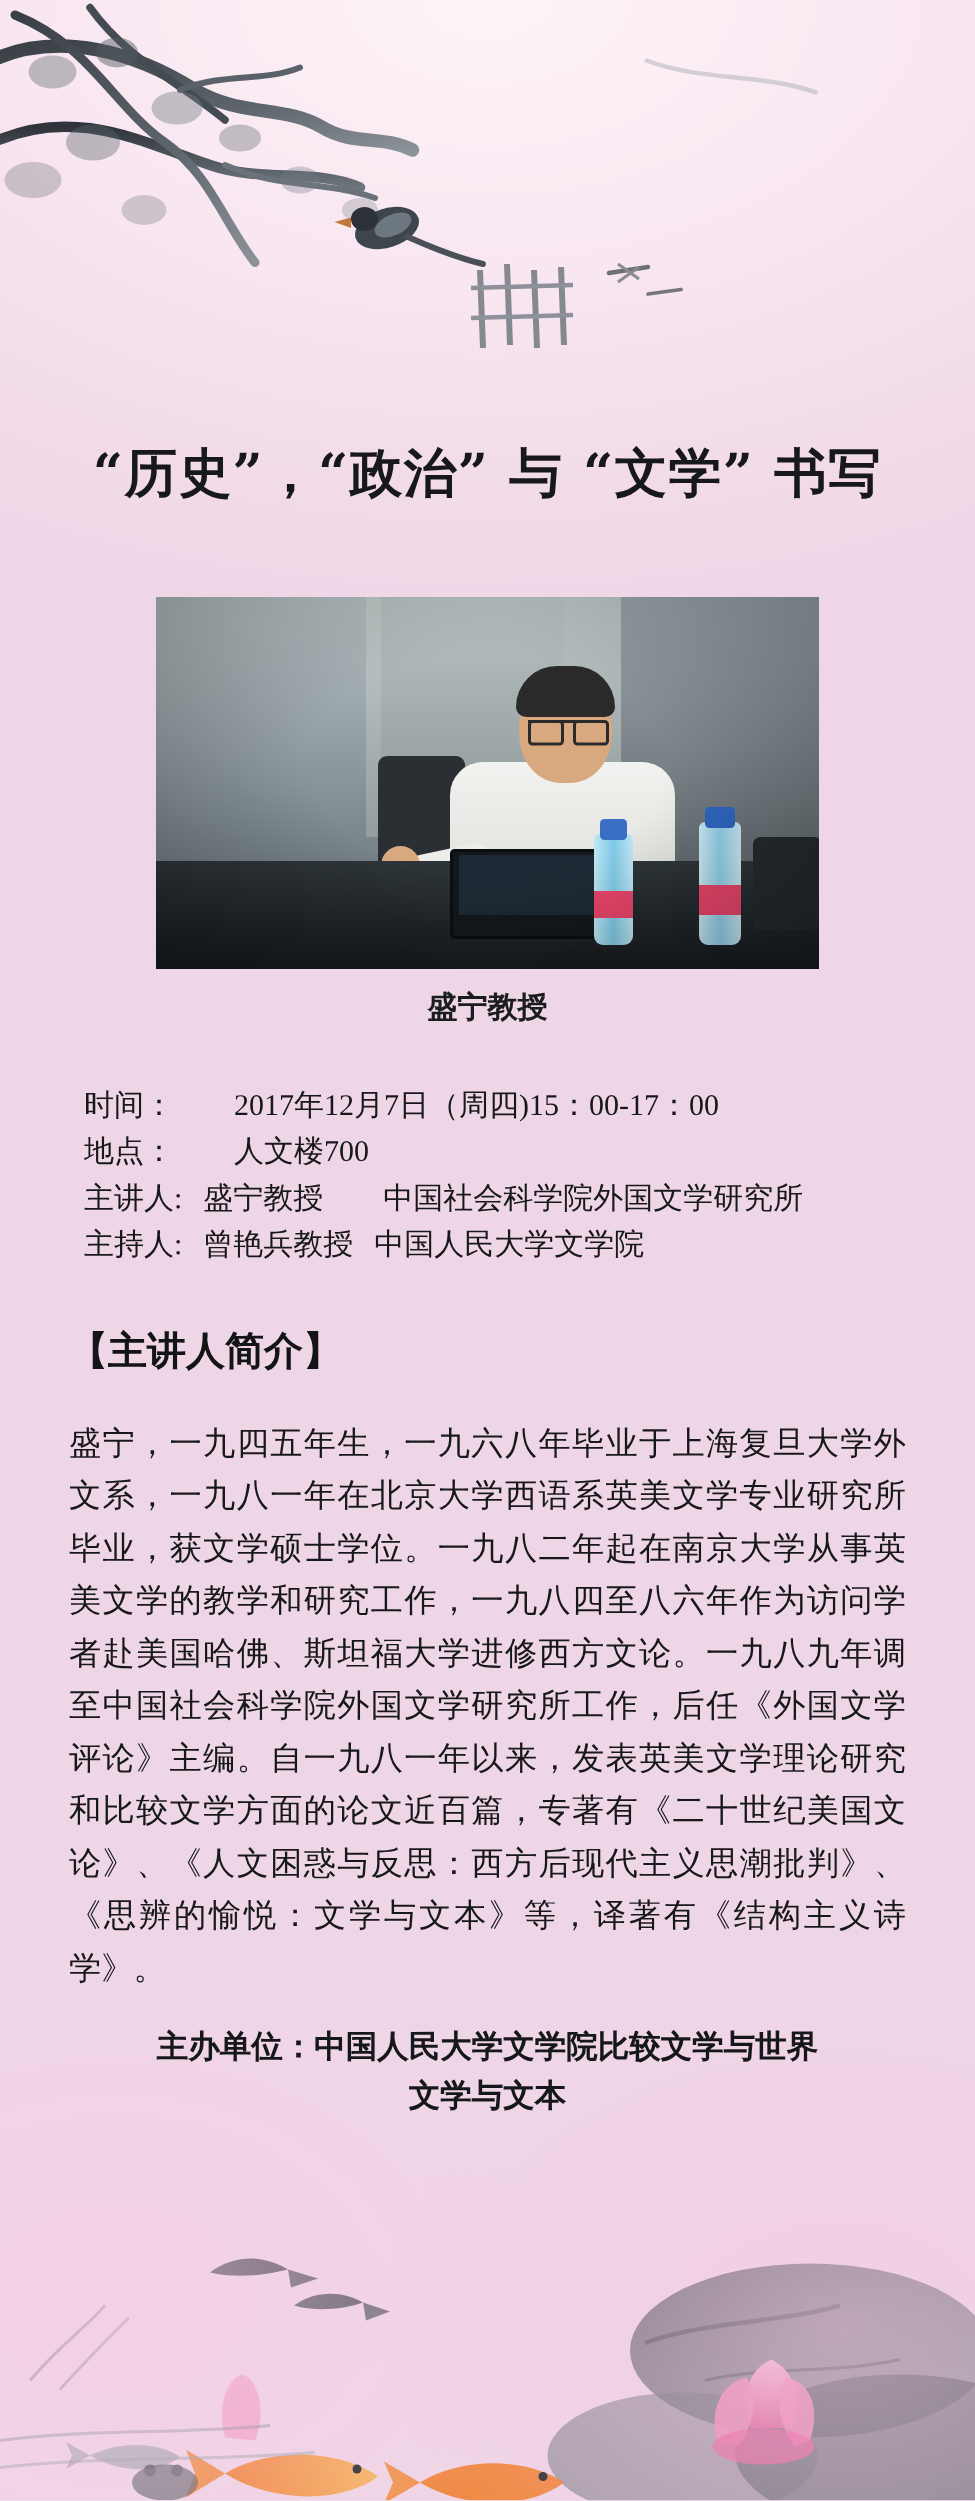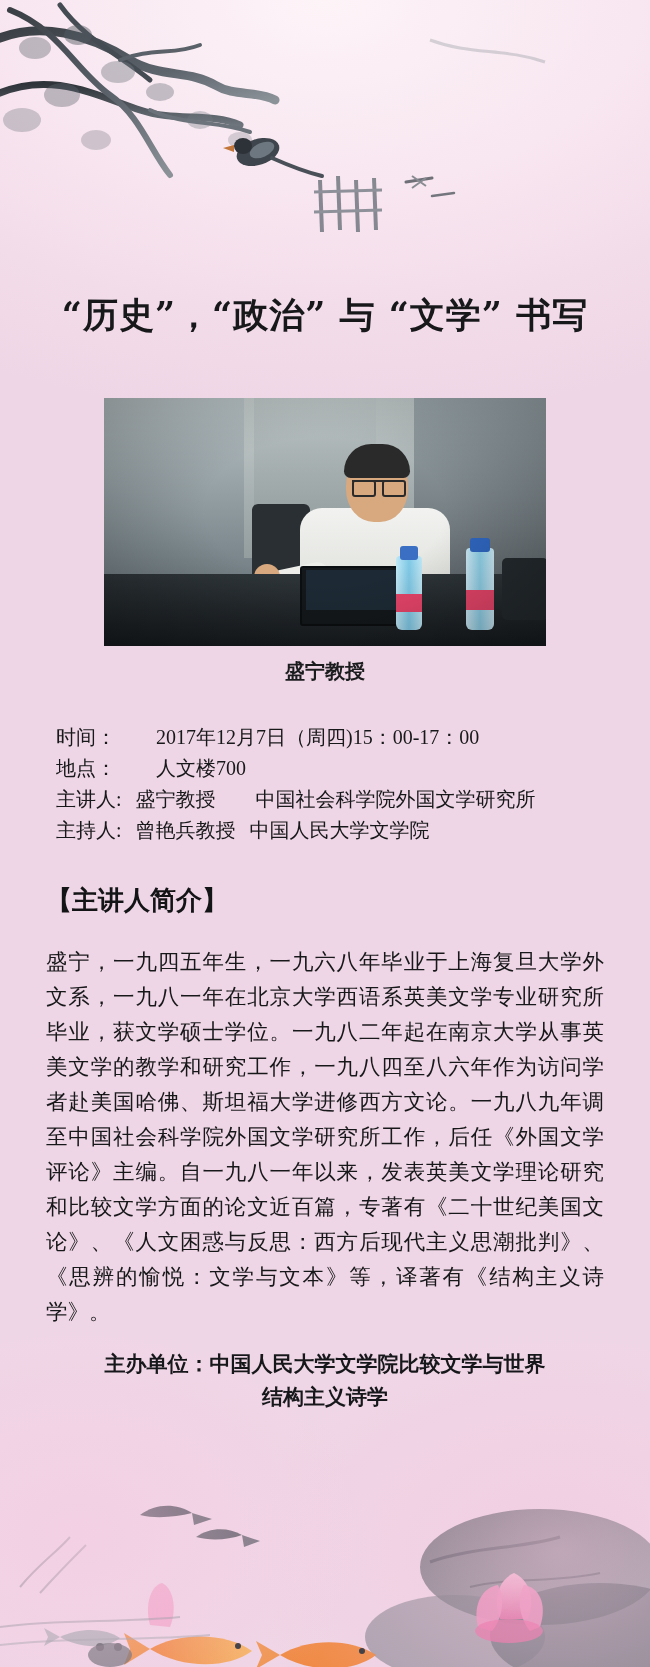--- a/index.html
+++ b/index.html
@@ -275,21 +275,21 @@
       <span class="info-label">主持人:</span><span class="info-gap-sm"></span><span>曾艳兵教授</span><span class="info-gap-sm"></span><span>中国人民大学文学院</span>
     </div>
   </div>
 
   <div class="section-title">【主讲人简介】</div>
 
   <div class="bio">盛宁，一九四五年生，一九六八年毕业于上海复旦大学外文系，一九八一年在北京大学西语系英美文学专业研究所毕业，获文学硕士学位。一九八二年起在南京大学从事英美文学的教学和研究工作，一九八四至八六年作为访问学者赴美国哈佛、斯坦福大学进修西方文论。一九八九年调至中国社会科学院外国文学研究所工作，后任《外国文学评论》主编。自一九八一年以来，发表英美文学理论研究和比较文学方面的论文近百篇，专著有《二十世纪美国文论》、《人文困惑与反思：西方后现代主义思潮批判》、《思辨的愉悦：文学与文本》等，译著有《结构主义诗学》。</div>
 
   <div class="organizer">
     <div>主办单位：中国人民大学文学院比较文学与世界</div>
-    <div>结构主义诗学</div>
+    <div>文学与文本</div>
   </div>
 
   <svg class="art-bottom" viewBox="0 0 650 280" preserveAspectRatio="none">
     <defs>
       <linearGradient id="lotusg" x1="0" y1="0" x2="0" y2="1">
         <stop offset="0%" stop-color="#f5b8d2"></stop>
         <stop offset="100%" stop-color="#e06aa0"></stop>
       </linearGradient>
       <linearGradient id="leafg" x1="0" y1="0" x2="1" y2="1">
         <stop offset="0%" stop-color="#4b5157"></stop>

